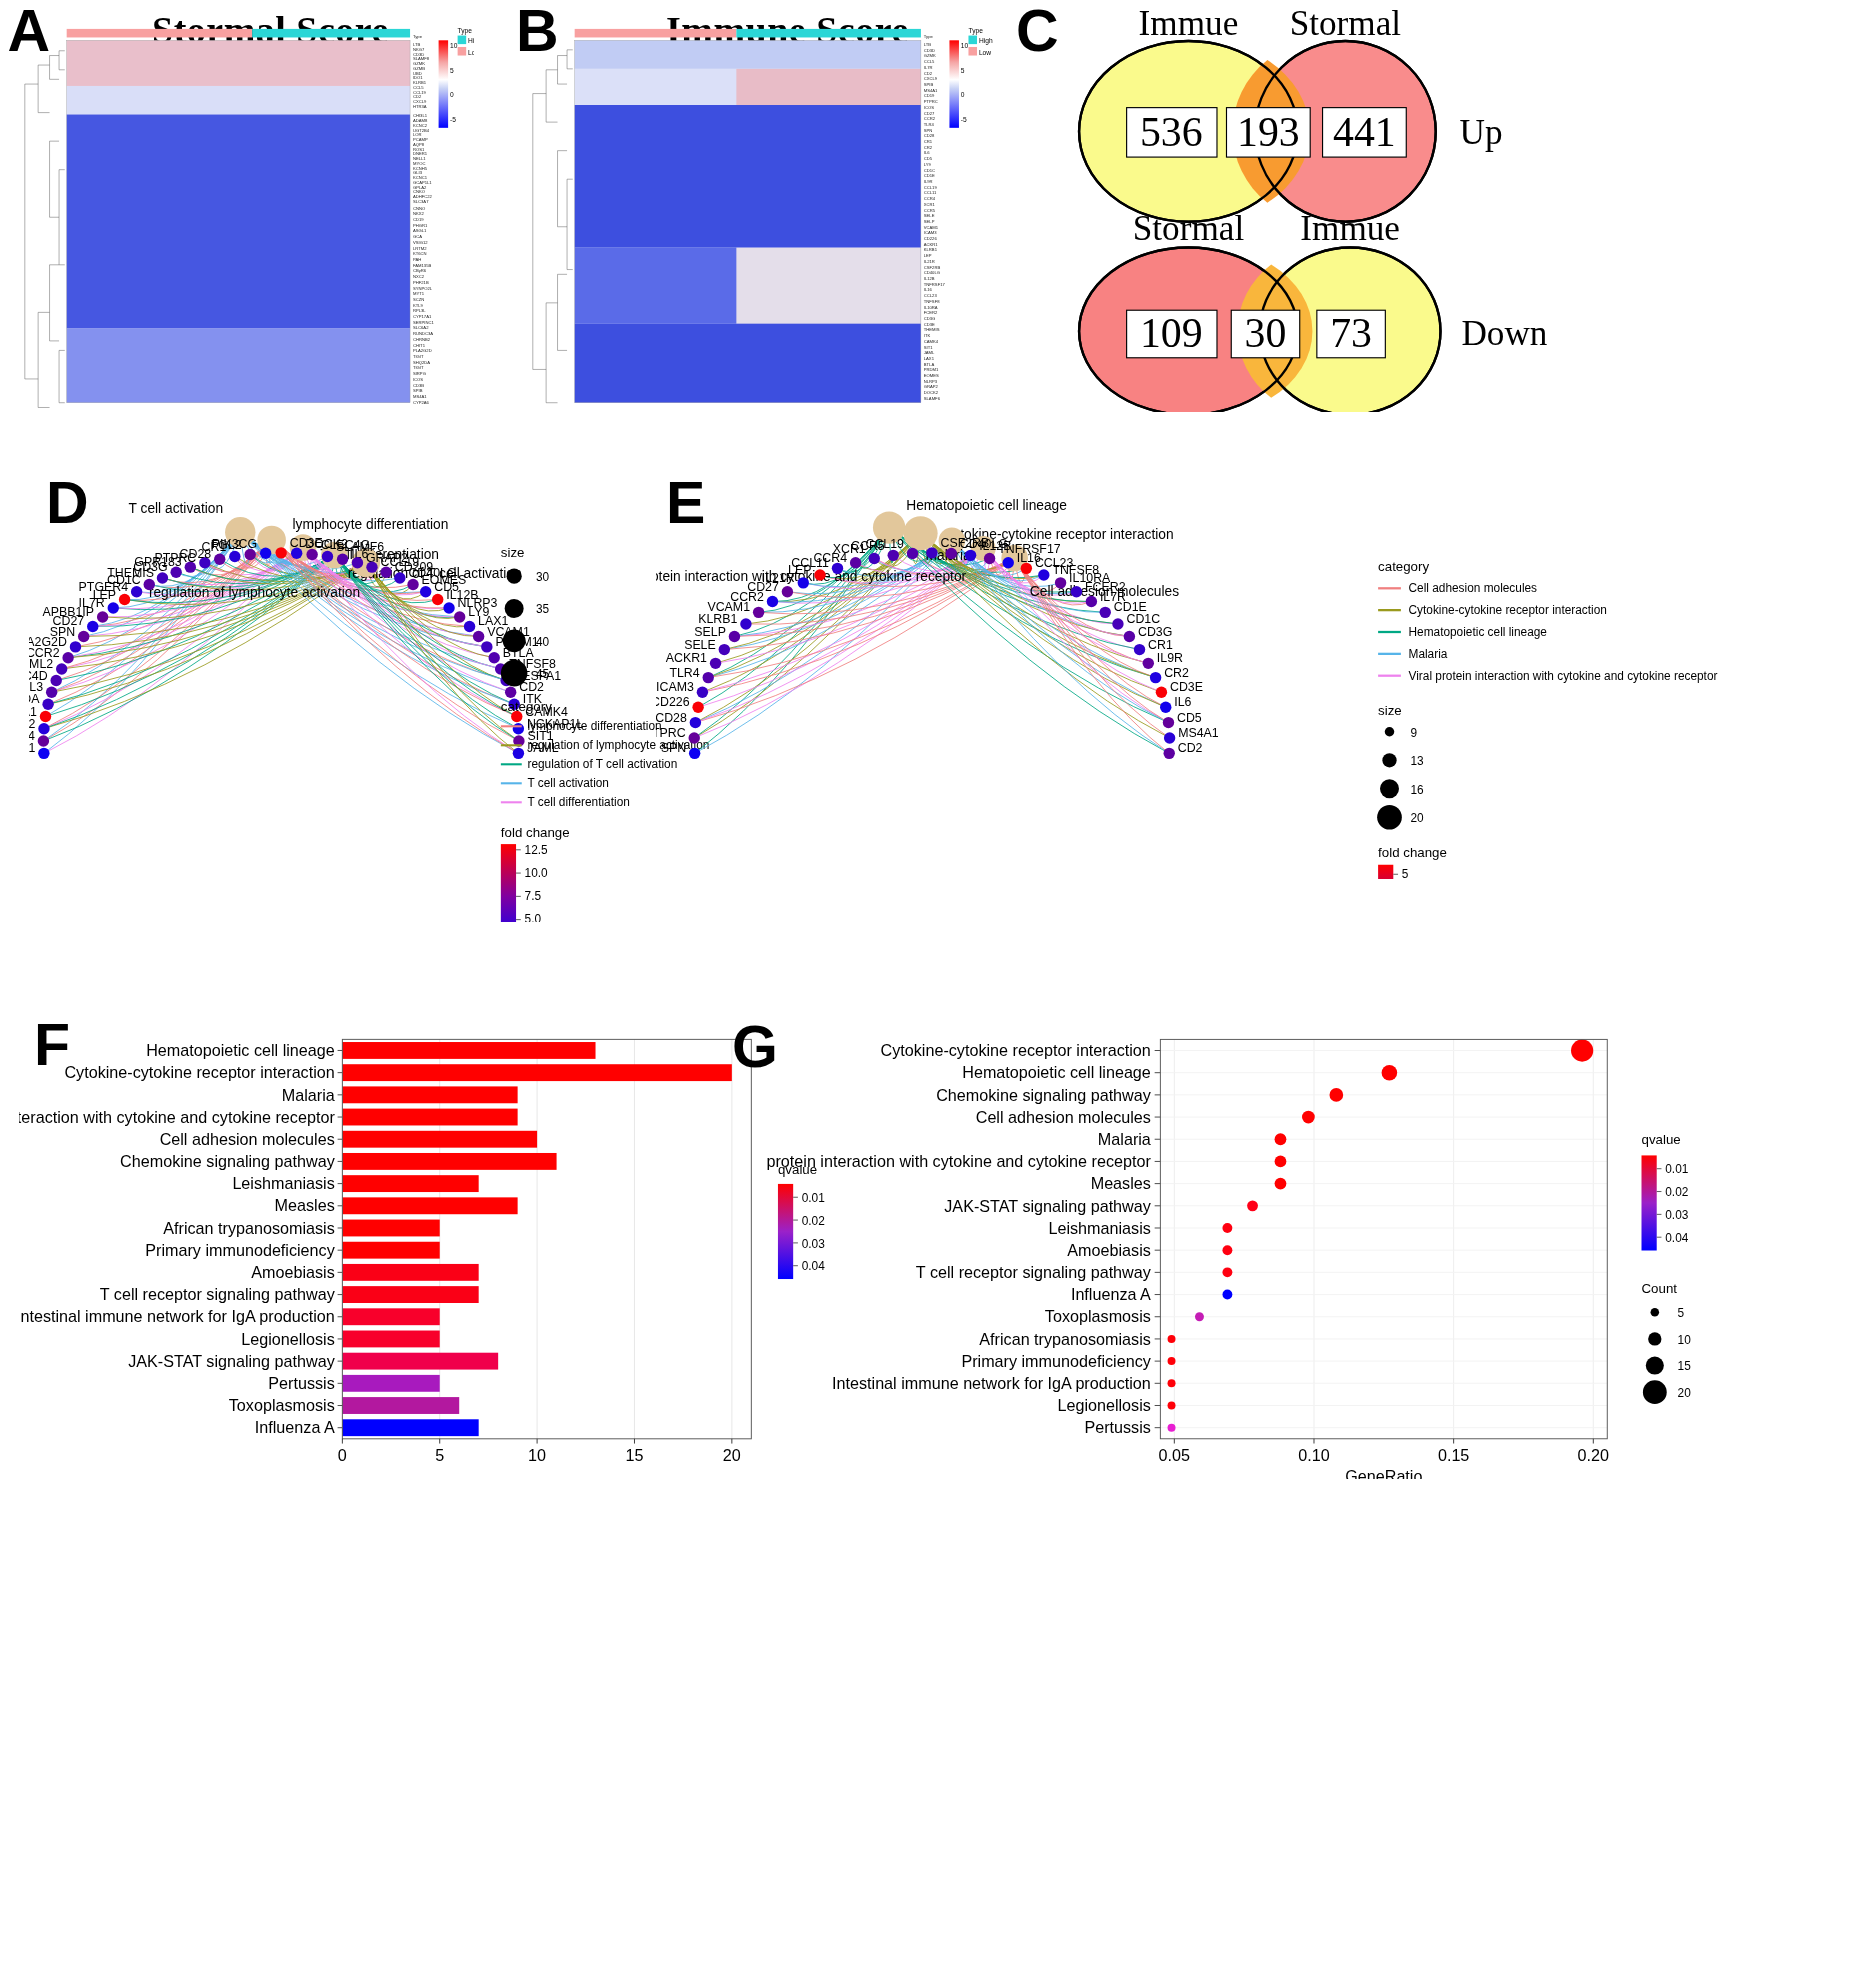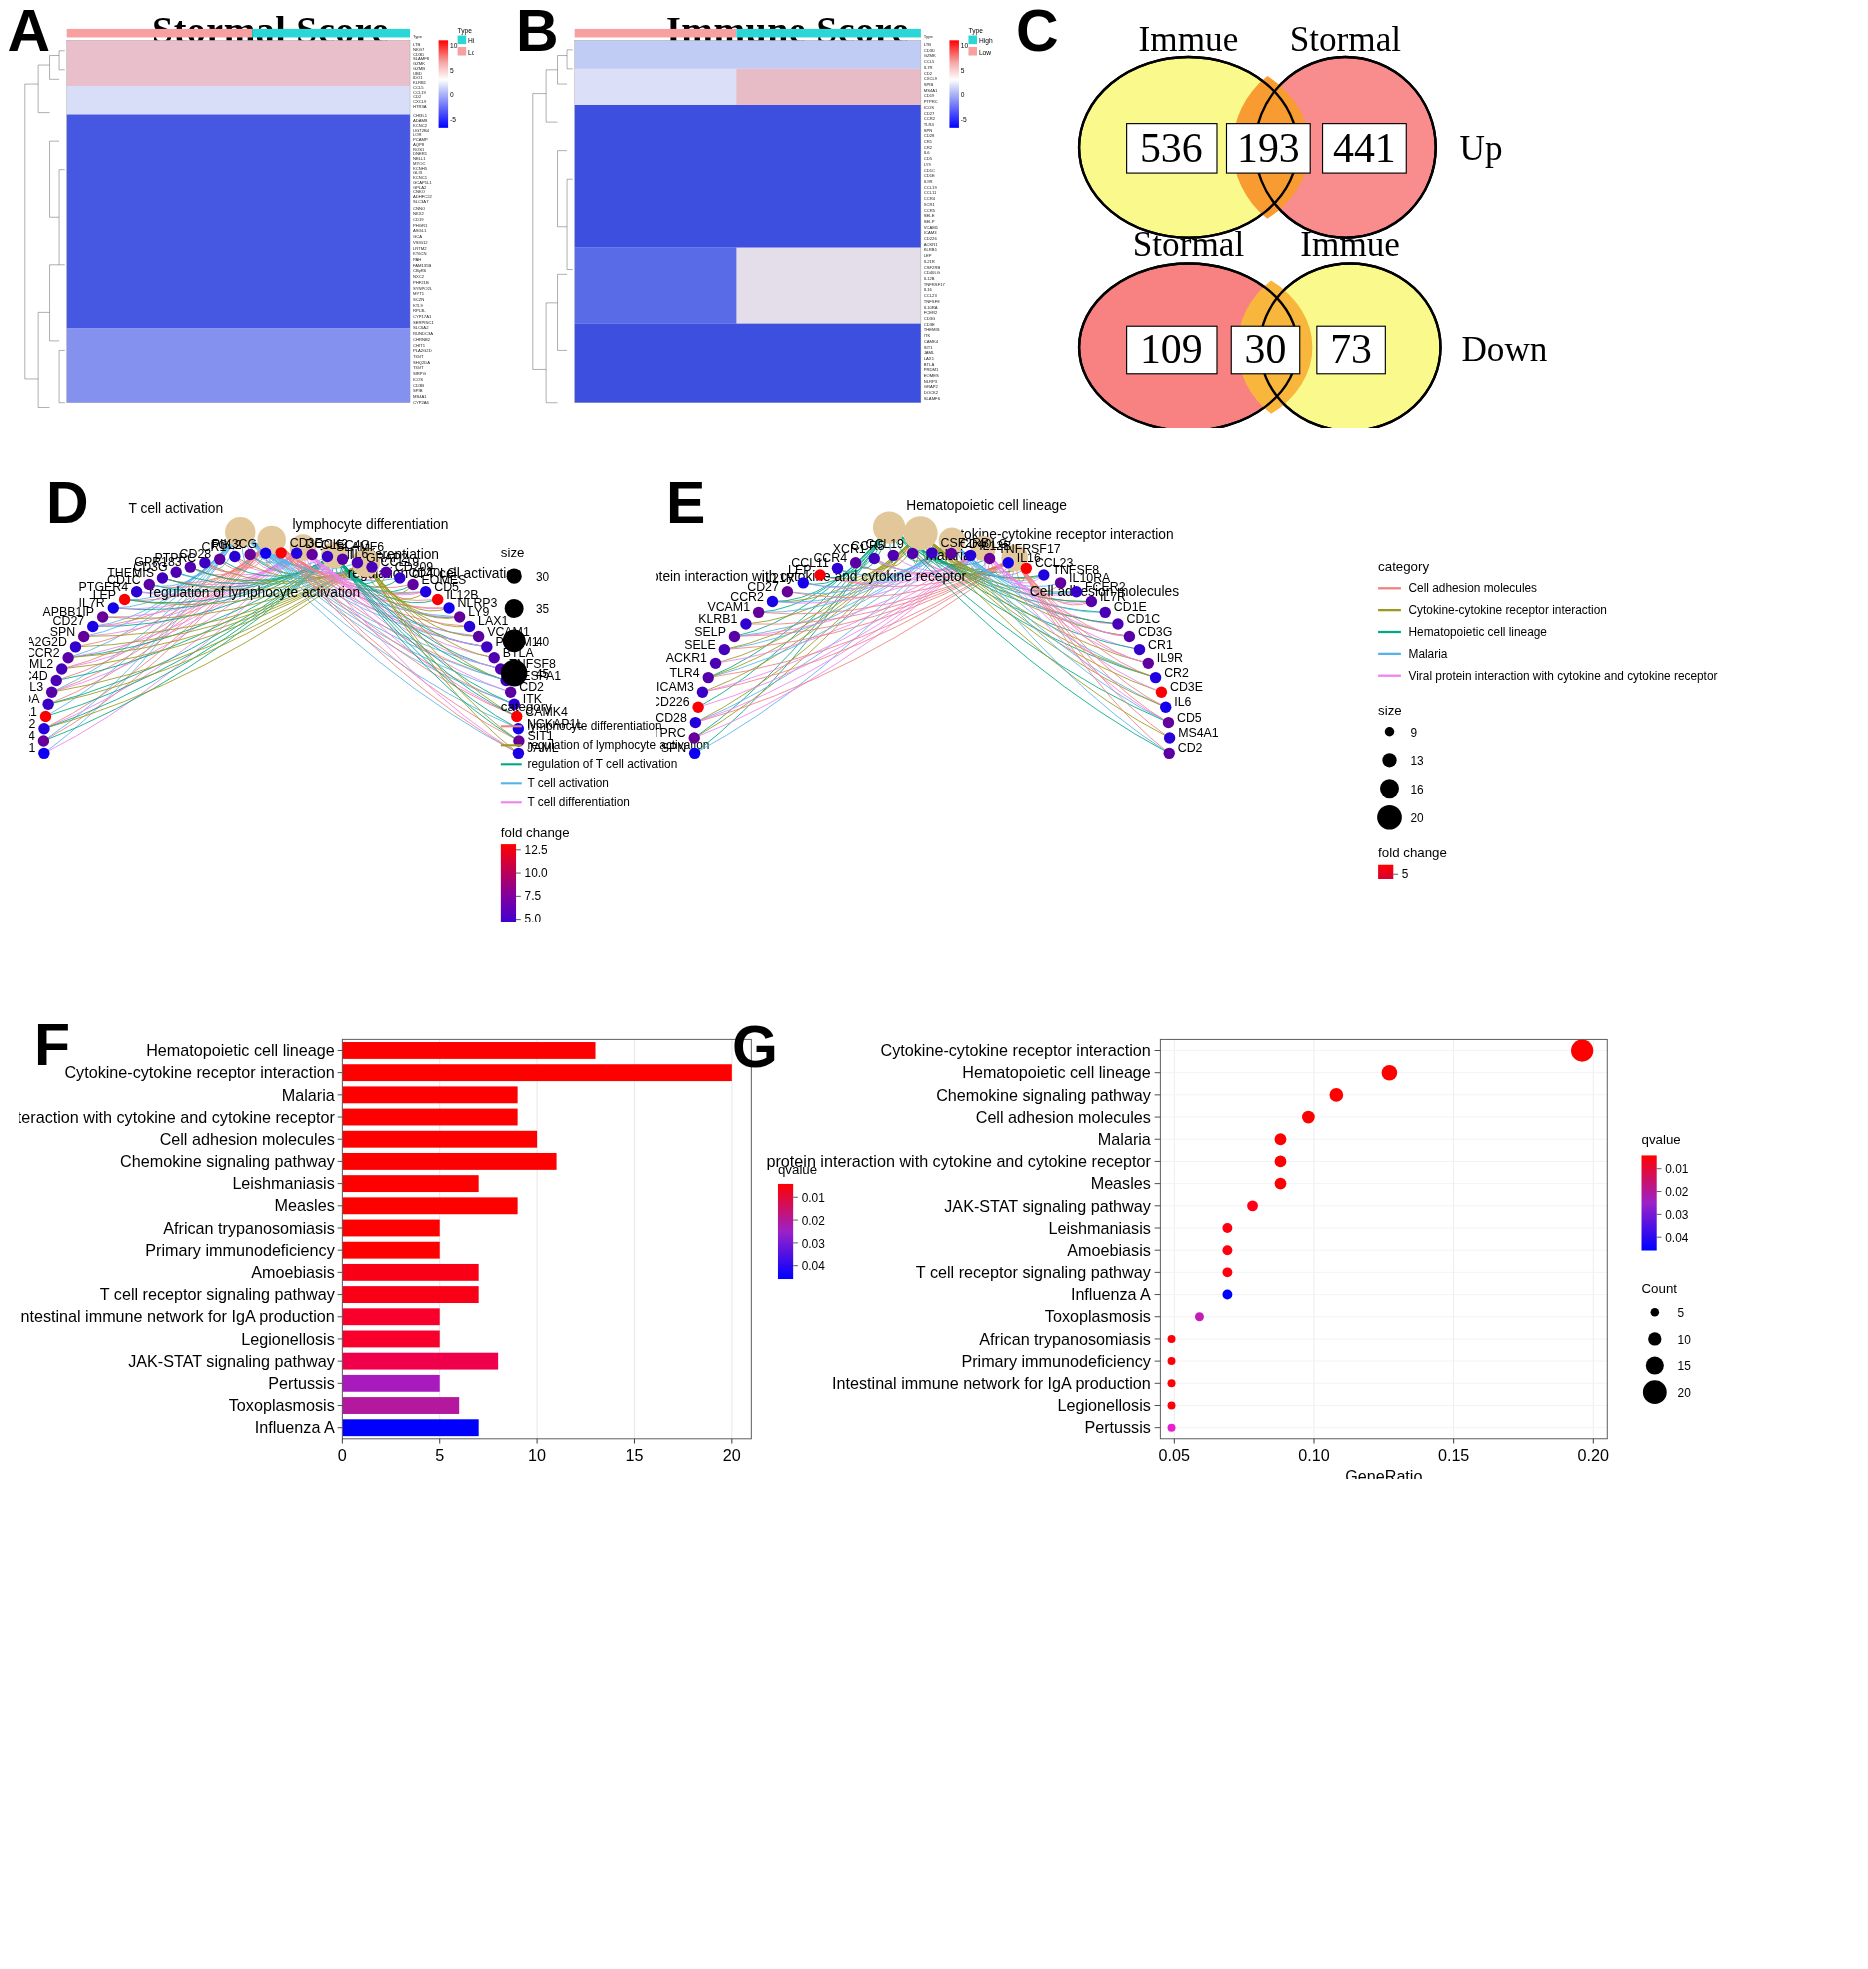--- a/index.html
+++ b/index.html
@@ -256,21 +256,21 @@
       <text class="lg-lbl" x="466" y="6">Type</text>
       <rect x="466" y="9" width="9" height="9" fill="#2BD6D6"></rect>
       <text class="lg-lbl" x="477" y="17">High</text>
       <rect x="466" y="21" width="9" height="9" fill="#F8A0A0"></rect>
       <text class="lg-lbl" x="477" y="29">Low</text>
     </g>
   </svg>
 </div>
 
 <div class="panel-letter abs" style="left:1016px;top:1.9px;">C</div>
-<div class="abs" style="left:1022px;top:19px;">
+<div class="abs" style="left:1022px;top:3px;">
   <svg width="837" height="409" viewBox="0 0 880 430">
 
     <g>
       <text class="venn-lbl" x="175" y="34" text-anchor="middle">Immue</text>
       <text class="venn-lbl" x="340" y="34" text-anchor="middle">Stormal</text>
       <ellipse cx="175" cy="135" rx="115" ry="95" fill="#FAFA8C" stroke="#000" stroke-width="2.5"></ellipse>
       <ellipse cx="340" cy="135" rx="95" ry="95" fill="#F88282" fill-opacity="0.92" stroke="#000" stroke-width="2.5"></ellipse>
       <path d="M 258 60 A 95 95 0 0 0 258 210 A 115 95 0 0 0 258 60 Z" fill="#F89B30" stroke="none"></path>
       <ellipse cx="175" cy="135" rx="115" ry="95" fill="none" stroke="#000" stroke-width="2.5"></ellipse>
       <ellipse cx="340" cy="135" rx="95" ry="95" fill="none" stroke="#000" stroke-width="2.5"></ellipse>

